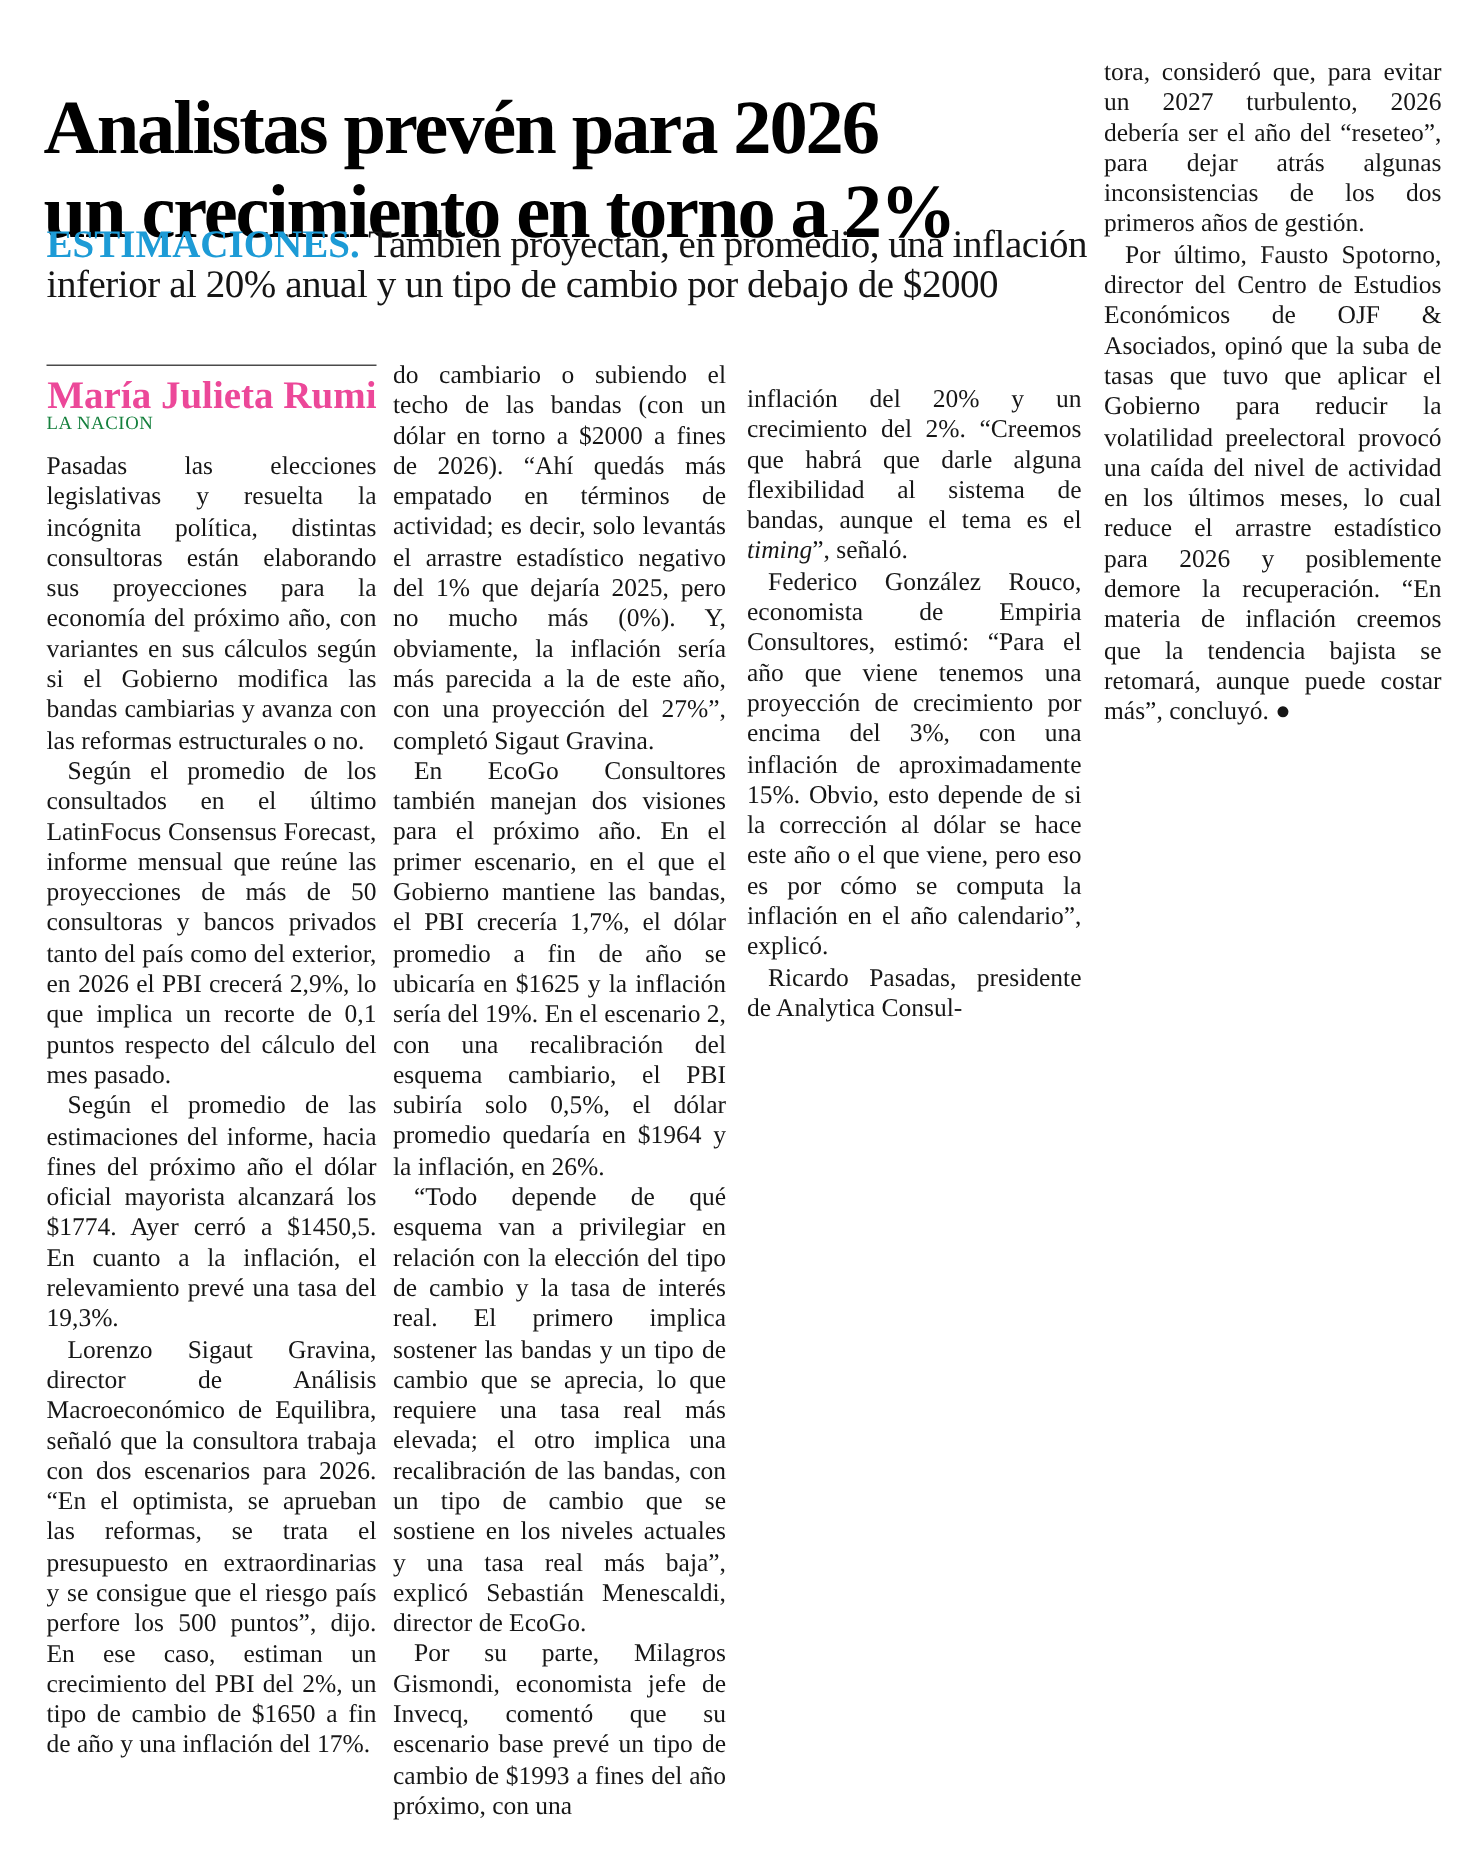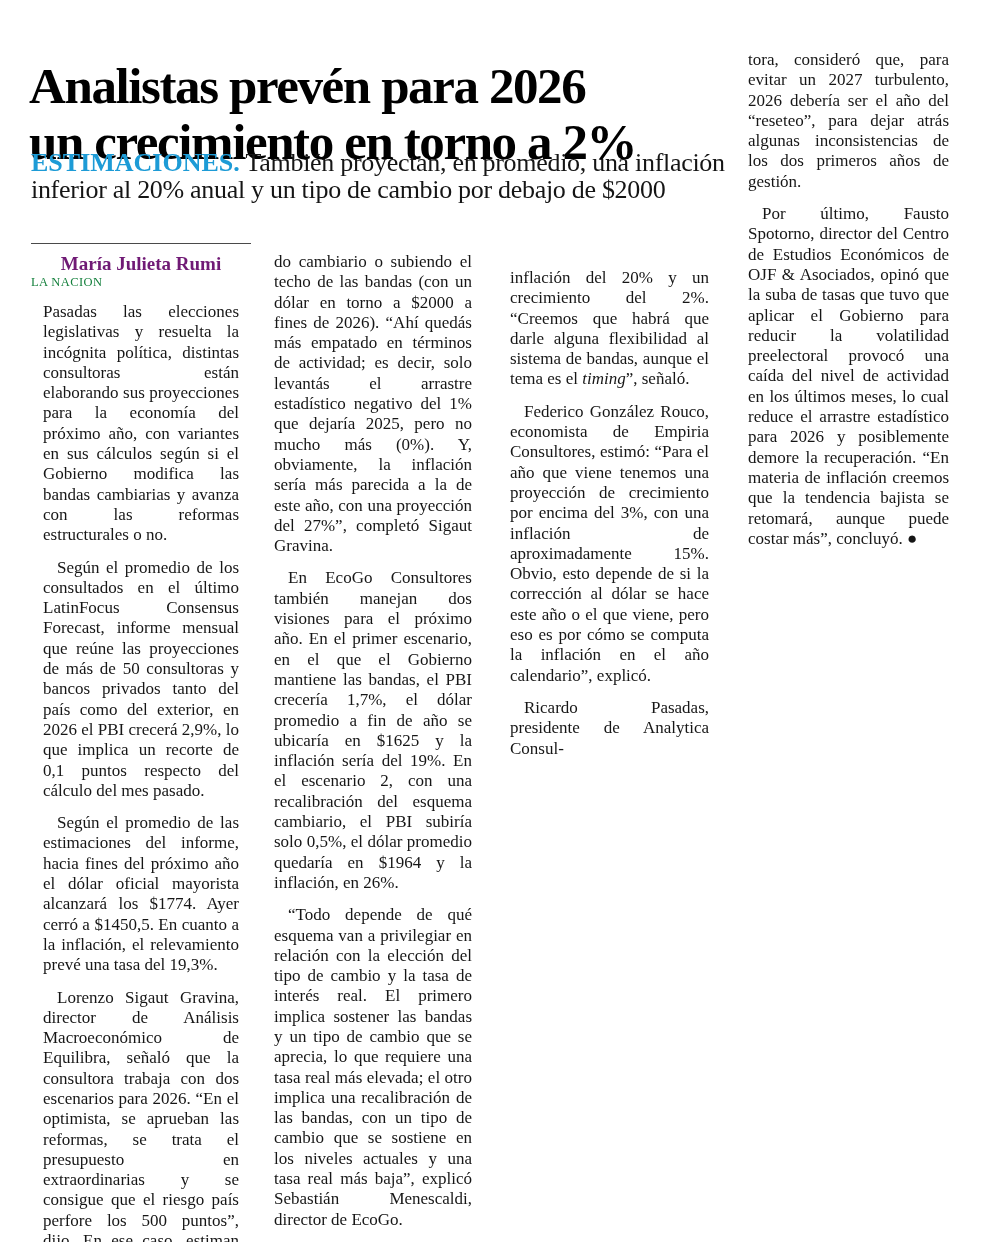--- a/index.html
+++ b/index.html
@@ -44,40 +44,40 @@
 
   
   .col {
     position: absolute;
     font-size: 17px;
     line-height: 20.3px;
     text-align: justify;
     color: #161616;
     hyphens: none;
   }
-  .col p { margin: 12px; }
+  .col p { margin: 0; }
   .col p.indent { text-indent: 14px; }
 
   .col-1 { left: 31px;  top: 243px; width: 220px; }
   .col-2 { left: 262px; top: 240px; width: 222px; }
   .col-3 { left: 498px; top: 256px; width: 223px; }
   .col-4 { left: 736px; top: 38px;  width: 225px; }
 
   
   .byline-rule {
     border: 0;
     border-top: 1.5px solid #4a4a4a;
     margin: 0 0 9px 0;
   }
   .byline-author {
-    font-size: 19px;
+    font-size: 26px;
     font-weight: 700;
     line-height: 22px;
-    text-align: center;
-    color: #701a75;
+    text-align: right;
+    color: #ec4899;
   }
   .byline-outlet {
     font-size: 12.5px;
     line-height: 15px;
     letter-spacing: 0.4px;
     text-align: left;
     color: #15803d;
     margin-bottom: 11px;
   }
   .italic { font-style: italic; }

